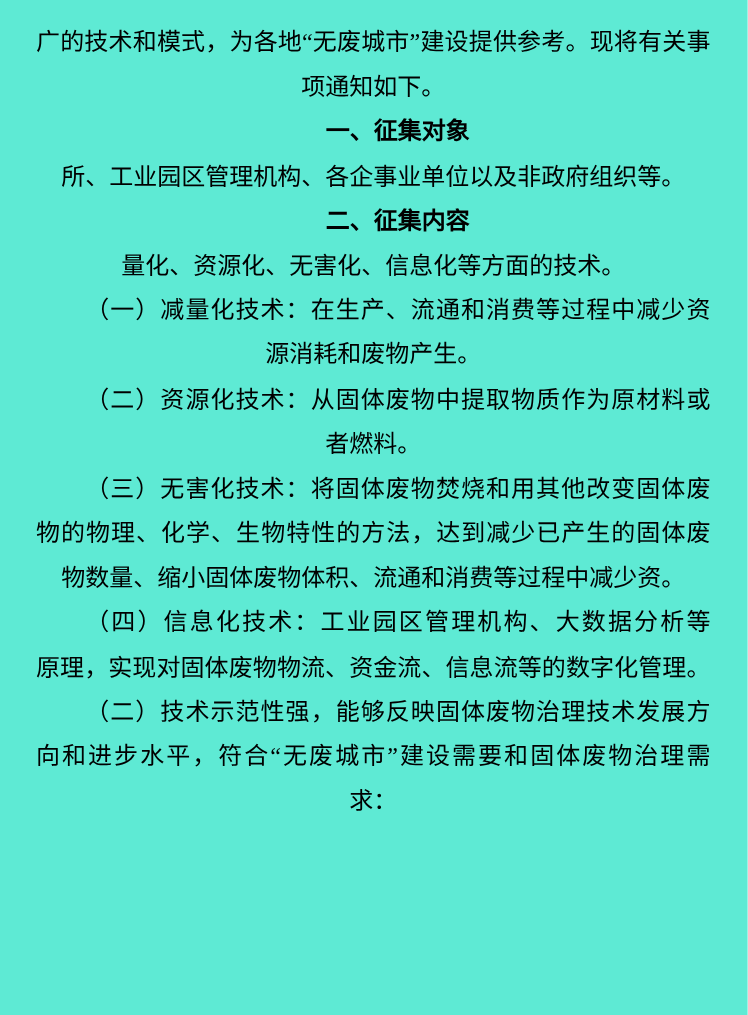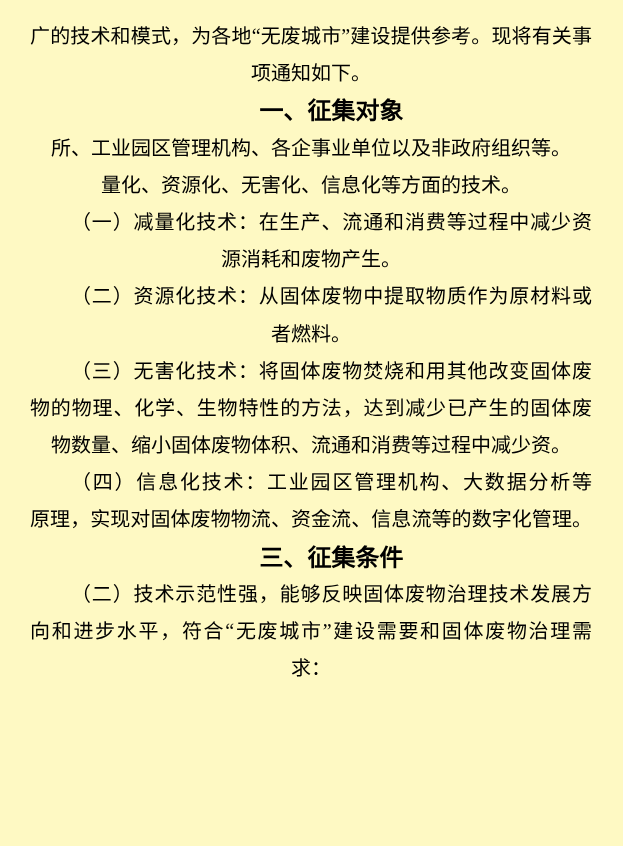--- a/index.html
+++ b/index.html
@@ -12,59 +12,59 @@
     height: 846px;
     overflow: hidden;
     font-family: "Liberation Serif", "DejaVu Serif", serif;
     color: #000000;
   }
   .page {
     box-sizing: border-box;
     width: 623px;
     height: 846px;
     padding: 18px 31px 0 30px;
-    background: #fef9c3;
+    background: #5eead4;
   }
   .line {
     font-size: 20px;
     line-height: 37.2px;
     height: 37.2px;
     color: #000000;
     text-align: center;
     white-space: nowrap;
   }
   .line.indent {
     padding-left: 41px;
   }
   .line.justify {
     white-space: normal;
     text-align: justify;
     text-align-last: justify;
   }
   .line.heading {
     font-family: "Liberation Sans", "DejaVu Sans", sans-serif;
     font-weight: bold;
-    font-size: 24px;
+    font-size: 20px;
   }
 </style>
 </head>
 <body>
 
 <div class="page">
   <div class="line justify">广的技术和模式，为各地“无废城市”建设提供参考。现将有关事</div>
   <div class="line">项通知如下。</div>
   <div class="line heading indent">一、征集对象</div>
   <div class="line">所、工业园区管理机构、各企事业单位以及非政府组织等。</div>
+  <div class="line heading indent">二、征集内容</div>
   <div class="line">量化、资源化、无害化、信息化等方面的技术。</div>
   <div class="line justify indent">（一）减量化技术：在生产、流通和消费等过程中减少资</div>
   <div class="line">源消耗和废物产生。</div>
   <div class="line justify indent">（二）资源化技术：从固体废物中提取物质作为原材料或</div>
   <div class="line">者燃料。</div>
   <div class="line justify indent">（三）无害化技术：将固体废物焚烧和用其他改变固体废</div>
   <div class="line justify">物的物理、化学、生物特性的方法，达到减少已产生的固体废</div>
   <div class="line">物数量、缩小固体废物体积、流通和消费等过程中减少资。</div>
   <div class="line justify indent">（四）信息化技术：工业园区管理机构、大数据分析等</div>
   <div class="line justify">原理，实现对固体废物物流、资金流、信息流等的数字化管理。</div>
-  <div class="line heading indent">三、征集条件</div>
   <div class="line justify indent">（二）技术示范性强，能够反映固体废物治理技术发展方</div>
   <div class="line justify">向和进步水平，符合“无废城市”建设需要和固体废物治理需</div>
   <div class="line">求：</div>
 </div>
 
 </body></html>

